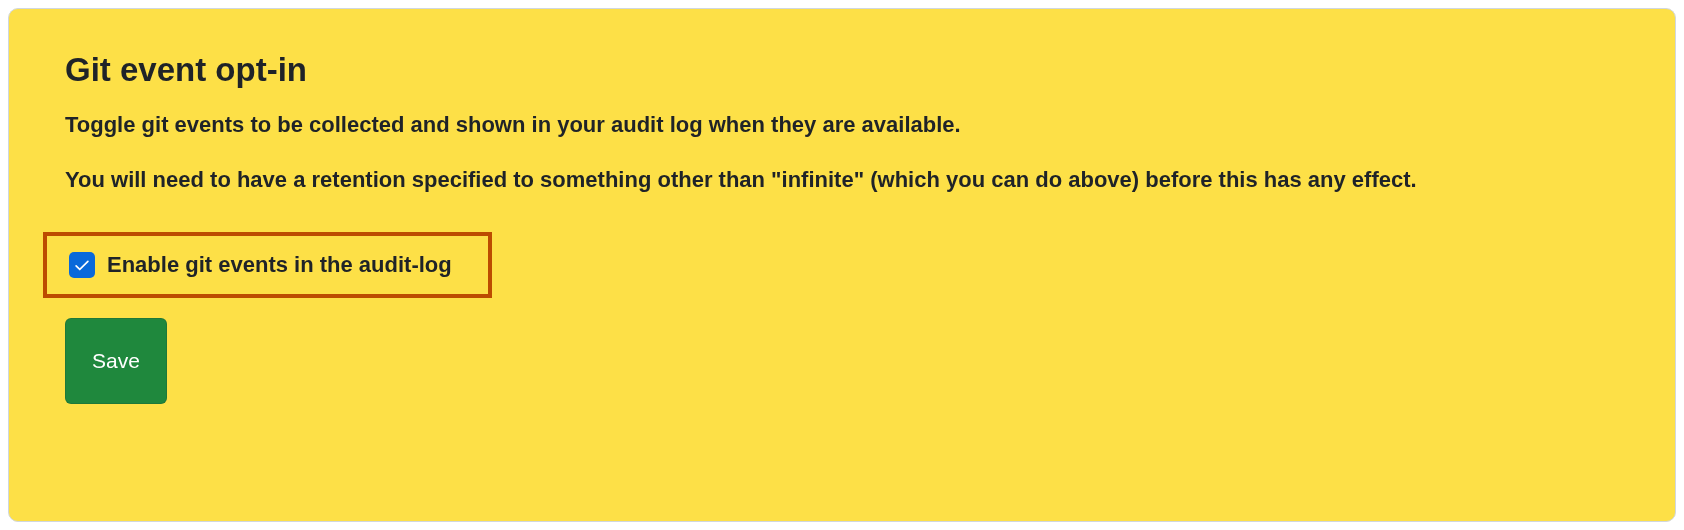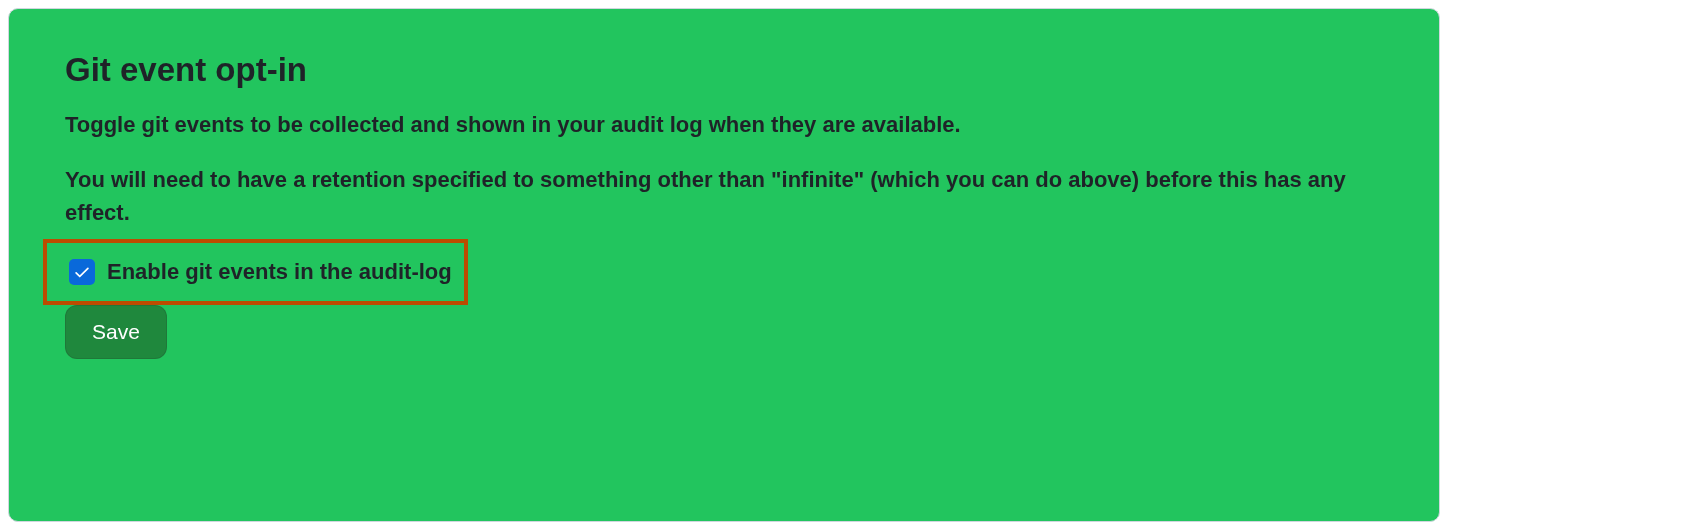--- a/index.html
+++ b/index.html
@@ -9,47 +9,48 @@
     }
     body {
       font-family: -apple-system, BlinkMacSystemFont, "Segoe UI", Helvetica, Arial, sans-serif;
       background: #ffffff;
       padding: 8px;
     }
     .panel {
       border: 1px solid #d0d7de;
       border-radius: 10px;
       padding: 40px 56px 40px 56px;
-      width: 1432px;
+      width: 1668px;
       height: 514px;
-      background: #22c55e;
+      background: #fde047;
     }
     .heading {
       font-size: 33px;
       font-weight: 600;
       color: #1f2328;
       margin-bottom: 18px;
       line-height: 1.25;
     }
     .description {
       font-size: 22px;
       color: #1f2328;
       line-height: 1.5;
       margin-bottom: 22px;
       font-weight: bold;
     }
     .description.second {
-      margin-bottom: 10px;
+      margin-bottom: 36px;
     }
     .highlight-box {
       border: 4px solid #bc4c00;
       display: inline-flex;
       align-items: center;
-      padding: 16px 12px 16px 22px;
+      padding: 16px 36px 16px 22px;
       margin-left: -22px;
+      margin-bottom: 20px;
     }
     .checkbox {
       width: 26px;
       height: 26px;
       background: #0969da;
       border-radius: 5px;
       display: inline-flex;
       align-items: center;
       justify-content: center;
       margin-right: 12px;
@@ -62,24 +63,24 @@
     }
     .checkbox-label {
       font-size: 22px;
       font-weight: 600;
       color: #1f2328;
     }
     .save-button {
       background: #1f883d;
       color: #ffffff;
       border: 1px solid rgba(31, 35, 40, 0.15);
-      border-radius: 12px;
+      border-radius: 6px;
       font-size: 21px;
       font-weight: 500;
-      padding: 12px 26px;
+      padding: 28px 26px;
       cursor: pointer;
       display: inline-block;
       line-height: 1.3;
     }
   </style>
 </head>
 <body>
 
 <div class="panel">
   <h2 class="heading">Git event opt-in</h2>

